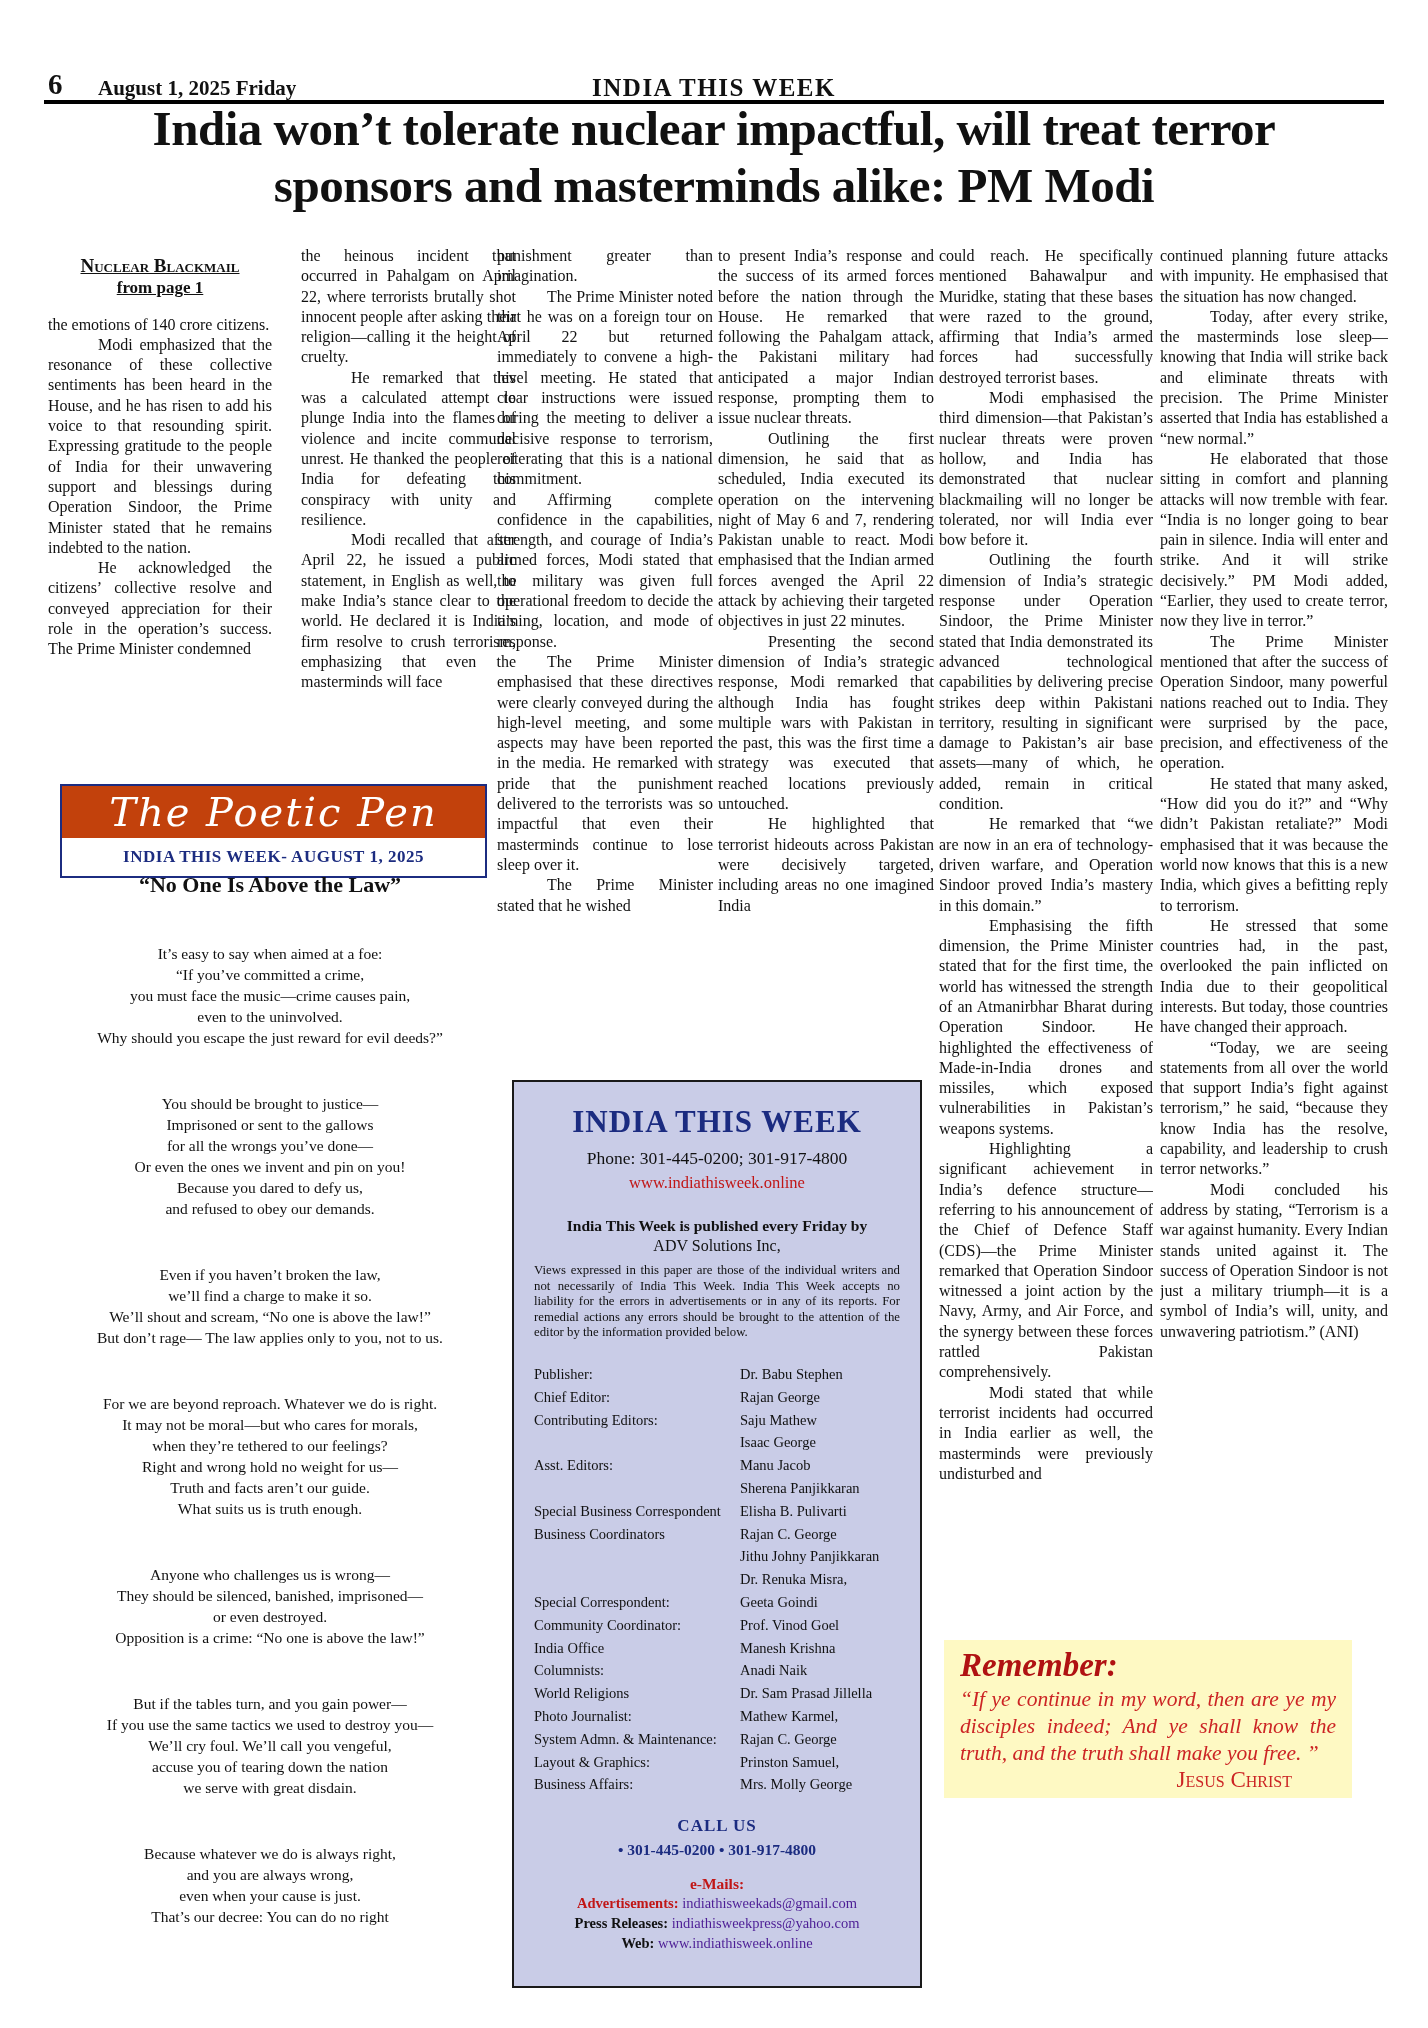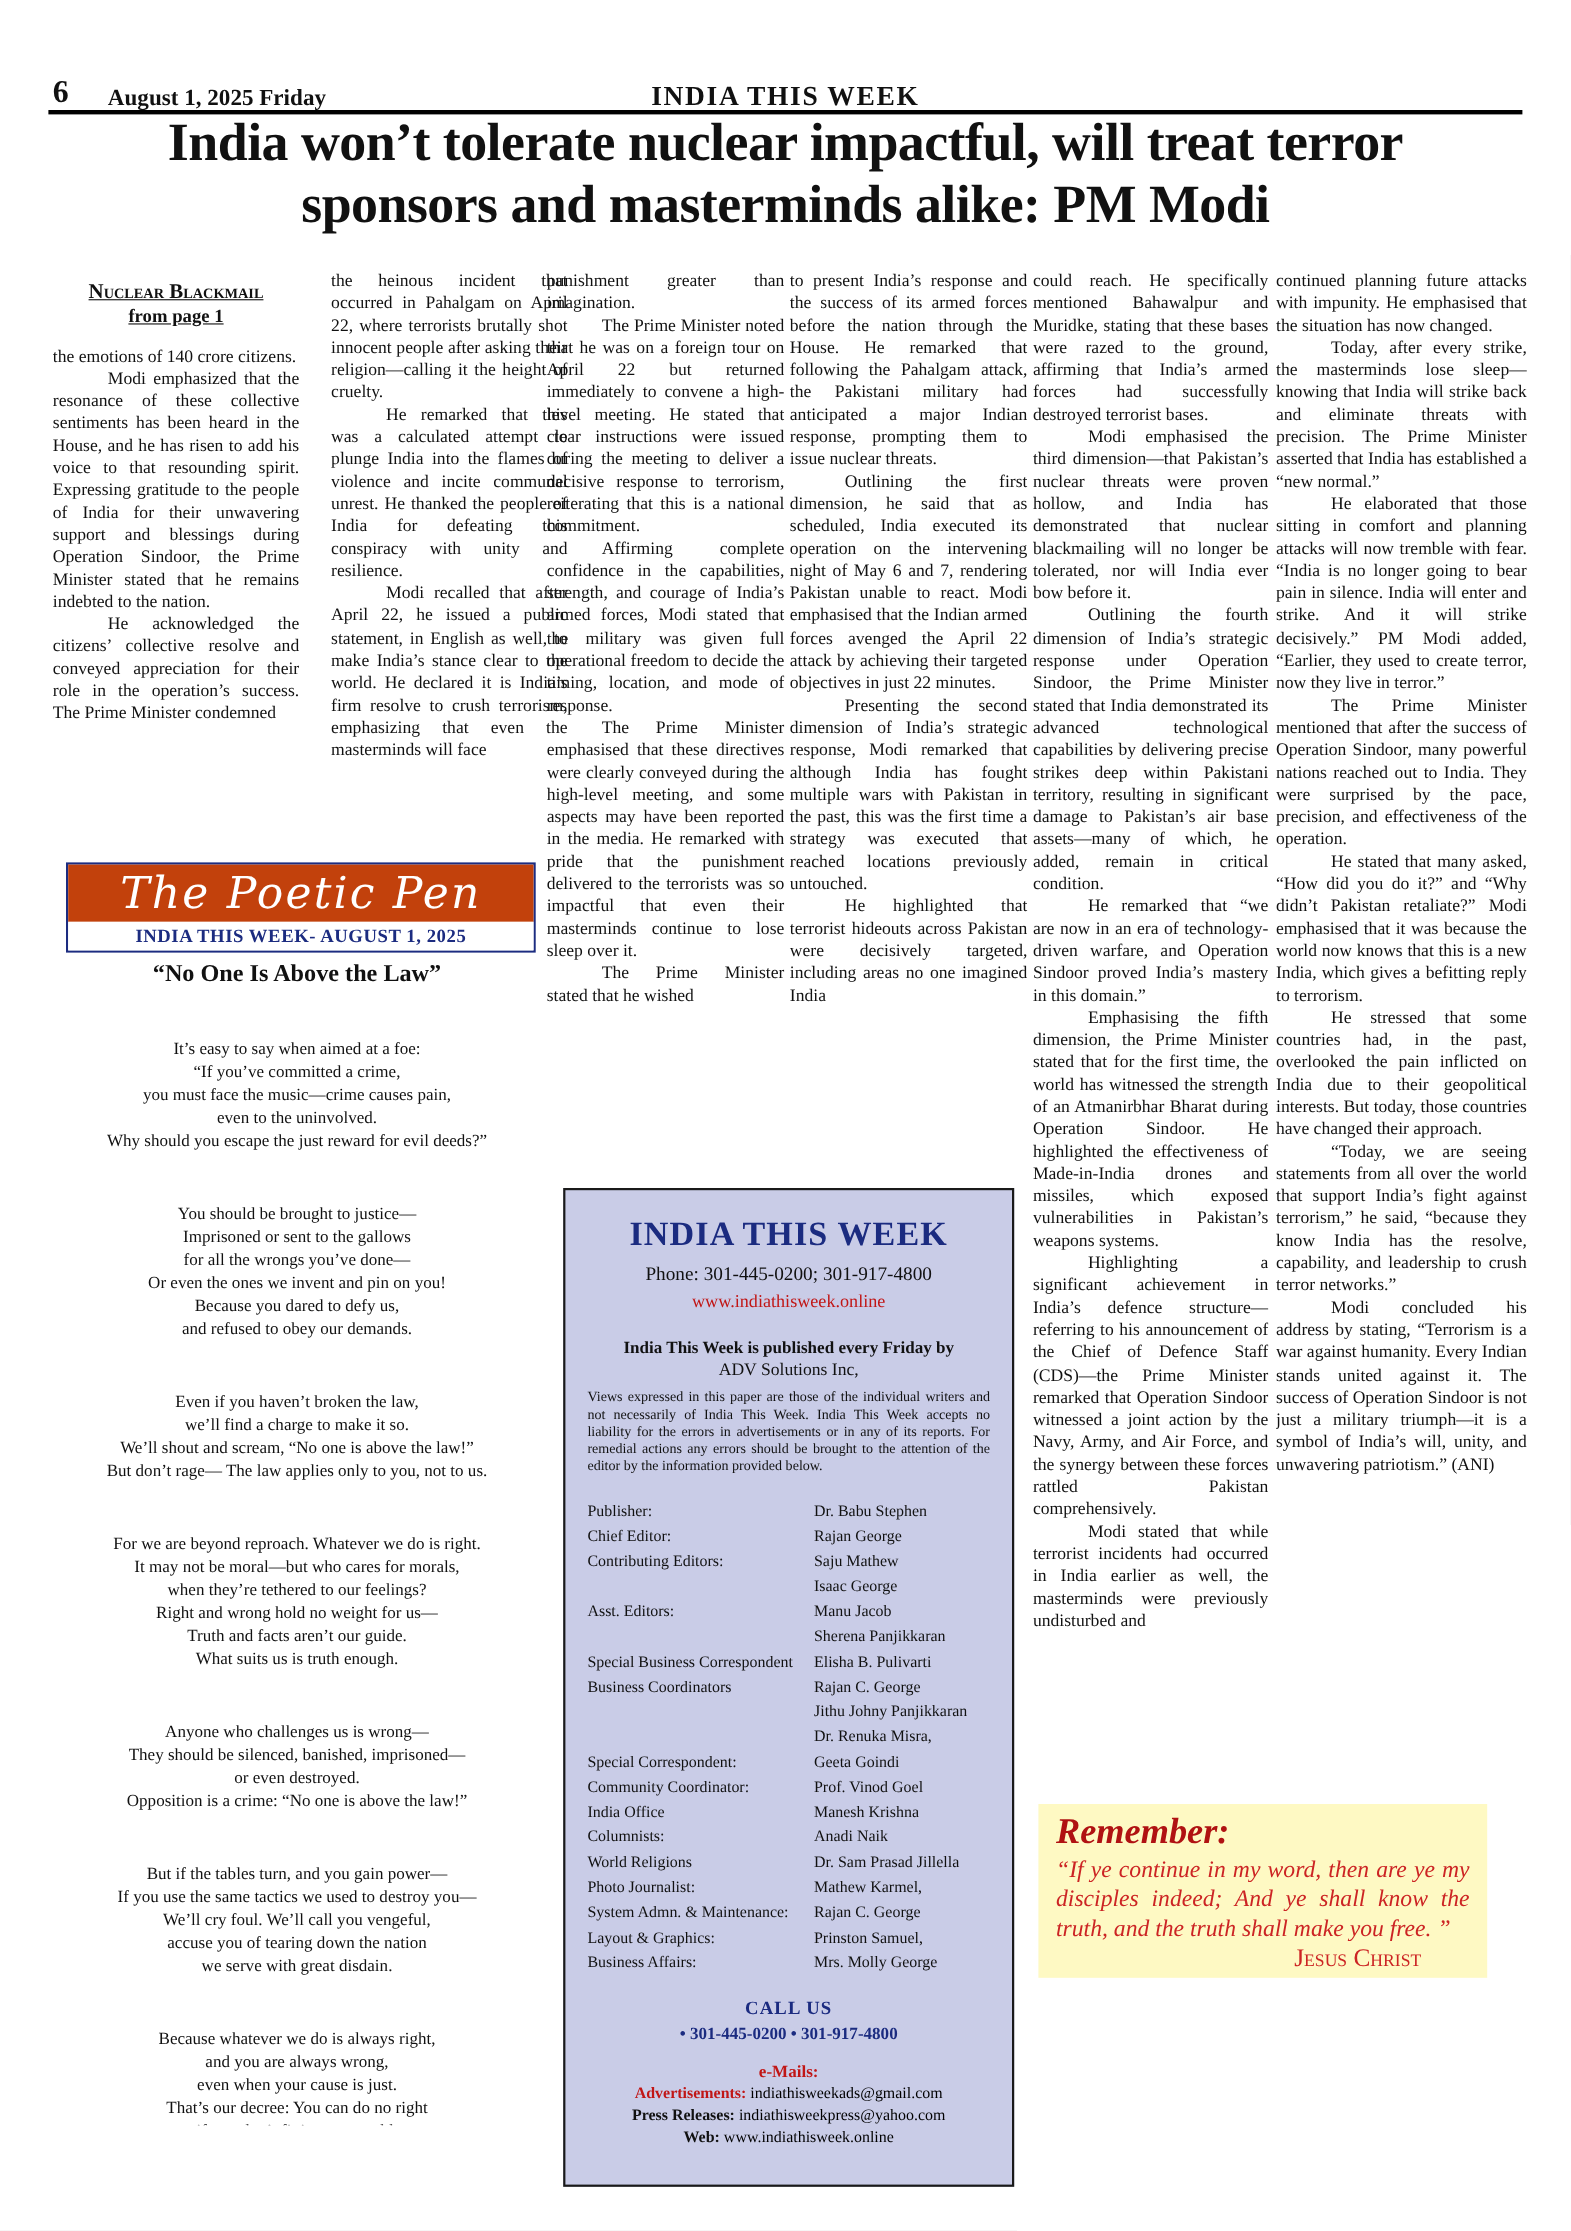--- a/index.html
+++ b/index.html
@@ -30,21 +30,21 @@
   .col6{left:1160px;width:228px;height:1374px;}
 
   .kicker{text-align:center;margin:10px 0 16px 0;}
   .kicker .k1{font-weight:bold;font-variant:small-caps;font-size:19px;text-decoration:underline;}
   .kicker .k2{font-weight:bold;font-size:17px;text-decoration:underline;margin-top:2px;}
 
   
   .banner{position:absolute;left:60px;top:784px;width:427px;border:2px solid #1c2c80;box-sizing:border-box;}
   .banner-script{background:#c2410c;color:#fff;height:52px;display:flex;align-items:center;justify-content:center;
                  font-style:italic;font-size:40px;font-family:"DejaVu Serif",serif;letter-spacing:2px;}
-  .banner-strip{background:#fff;color:#1c2c80;height:26px;display:flex;align-items:center;justify-content:center;
+  .banner-strip{background:#fff;color:#1c2c80;height:38px;display:flex;align-items:center;justify-content:center;
                 font-weight:bold;font-size:17px;letter-spacing:0.5px;}
 
   
   .poem{position:absolute;left:46px;top:872px;width:448px;height:1060px;text-align:center;overflow:hidden;}
   .poem-title{font-size:22px;font-weight:bold;margin-bottom:20px;}
   .stanza{font-size:15.5px;line-height:21px;margin-bottom:20px;margin-top:45px;}
   .poem-byline{text-align:right;font-size:16.5px;margin-top:24px;padding-right:12px;}
 
   
   .infobox{position:absolute;left:512px;top:1080px;width:410px;height:908px;box-sizing:border-box;
@@ -57,21 +57,21 @@
   .ib-disclaimer{font-size:12.8px;line-height:15.6px;text-align:justify;margin-top:8px;}
   .staff{margin-top:22px;font-size:14.5px;line-height:22.8px;}
   .staff-row{display:flex;}
   .staff-role{flex:0 0 auto;min-width:206px;white-space:nowrap;}
   .staff-name{flex:1;white-space:nowrap;}
   .ib-callus{text-align:center;font-weight:bold;color:#1b2b80;font-size:17px;letter-spacing:1px;margin-top:20px;}
   .ib-callnums{text-align:center;font-weight:bold;color:#1b2b80;font-size:15.5px;margin-top:5px;}
   .ib-emails-head{text-align:center;font-weight:bold;color:#c11616;font-size:15.5px;margin-top:16px;}
   .ib-email-row{text-align:center;font-size:14.5px;line-height:20px;}
   .ib-email-row .lbl{font-weight:bold;}
-  .ib-email-row .val{color:#000000;}
+  .ib-email-row .val{color:#4c1d95;}
 
   
   .remember{position:absolute;left:944px;top:1640px;width:408px;height:158px;box-sizing:border-box;
             background:#fef9c3;padding:6px 16px;overflow:hidden;}
   .rem-head{color:#b01212;font-weight:bold;font-style:italic;font-size:33px;line-height:38px;}
   .rem-quote{color:#cc2424;font-style:italic;font-size:21.5px;line-height:27px;text-align:justify;margin-top:2px;}
   .rem-attr{color:#cc2424;font-variant:small-caps;font-size:23px;text-align:right;padding-right:44px;margin-top:0px;}
 </style>
 </head>
 <body>

